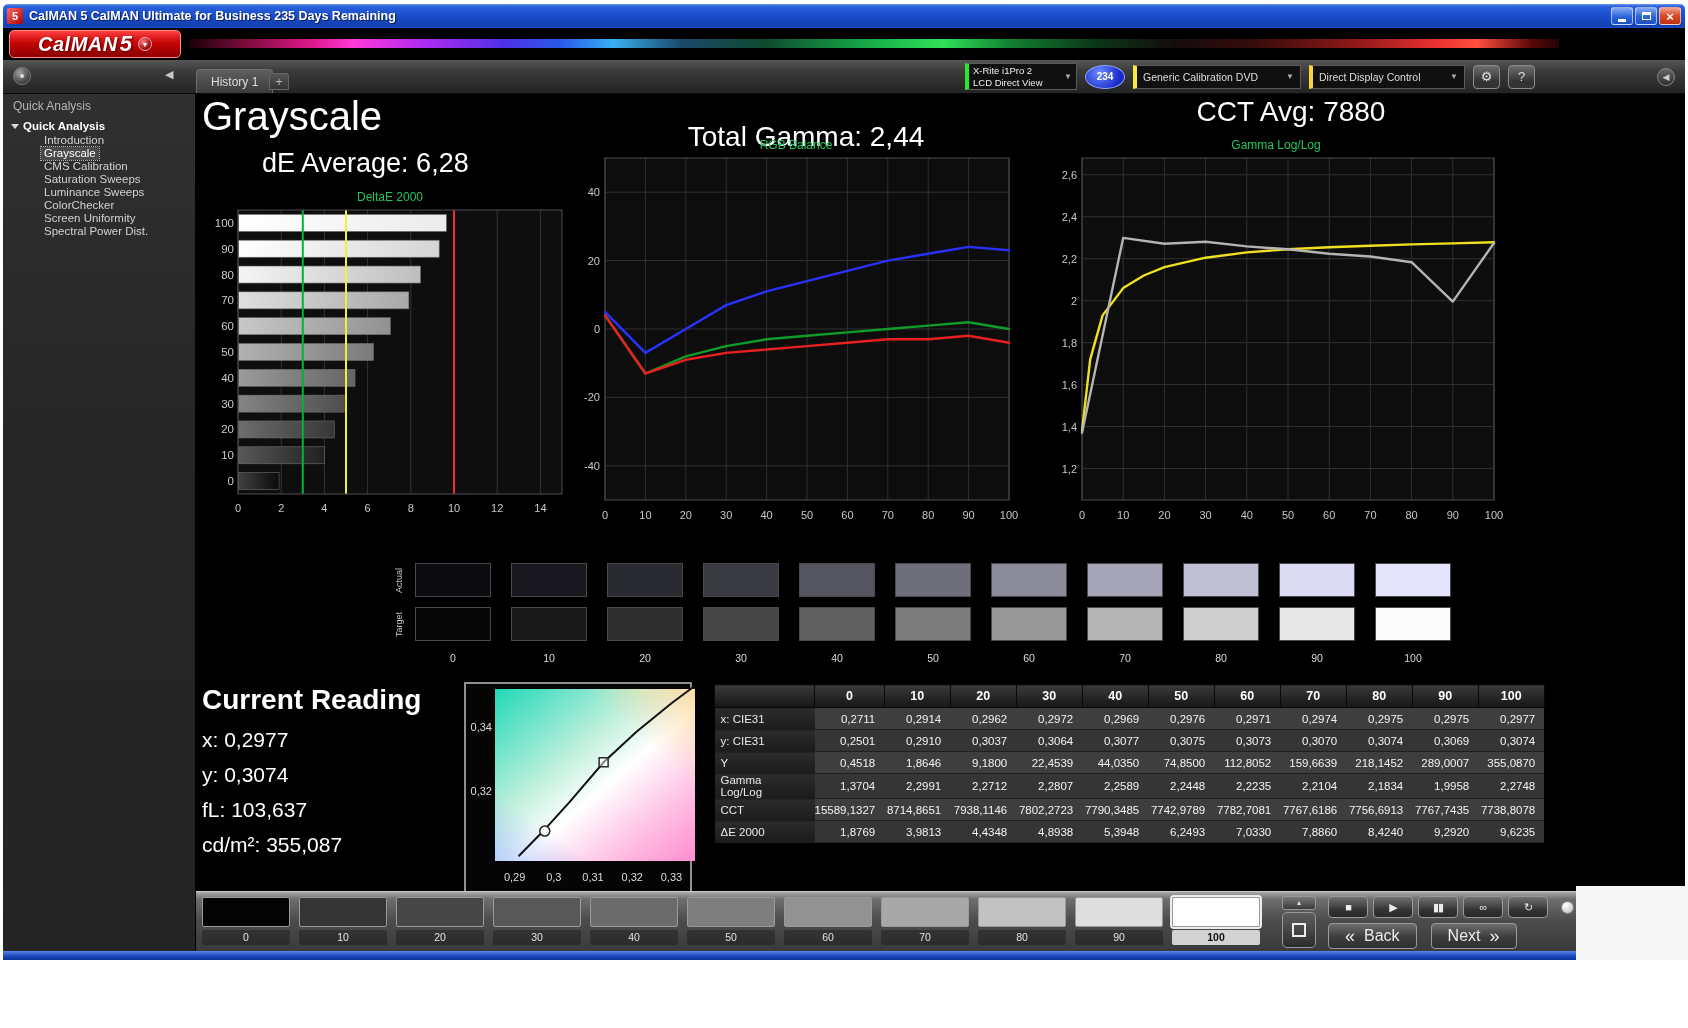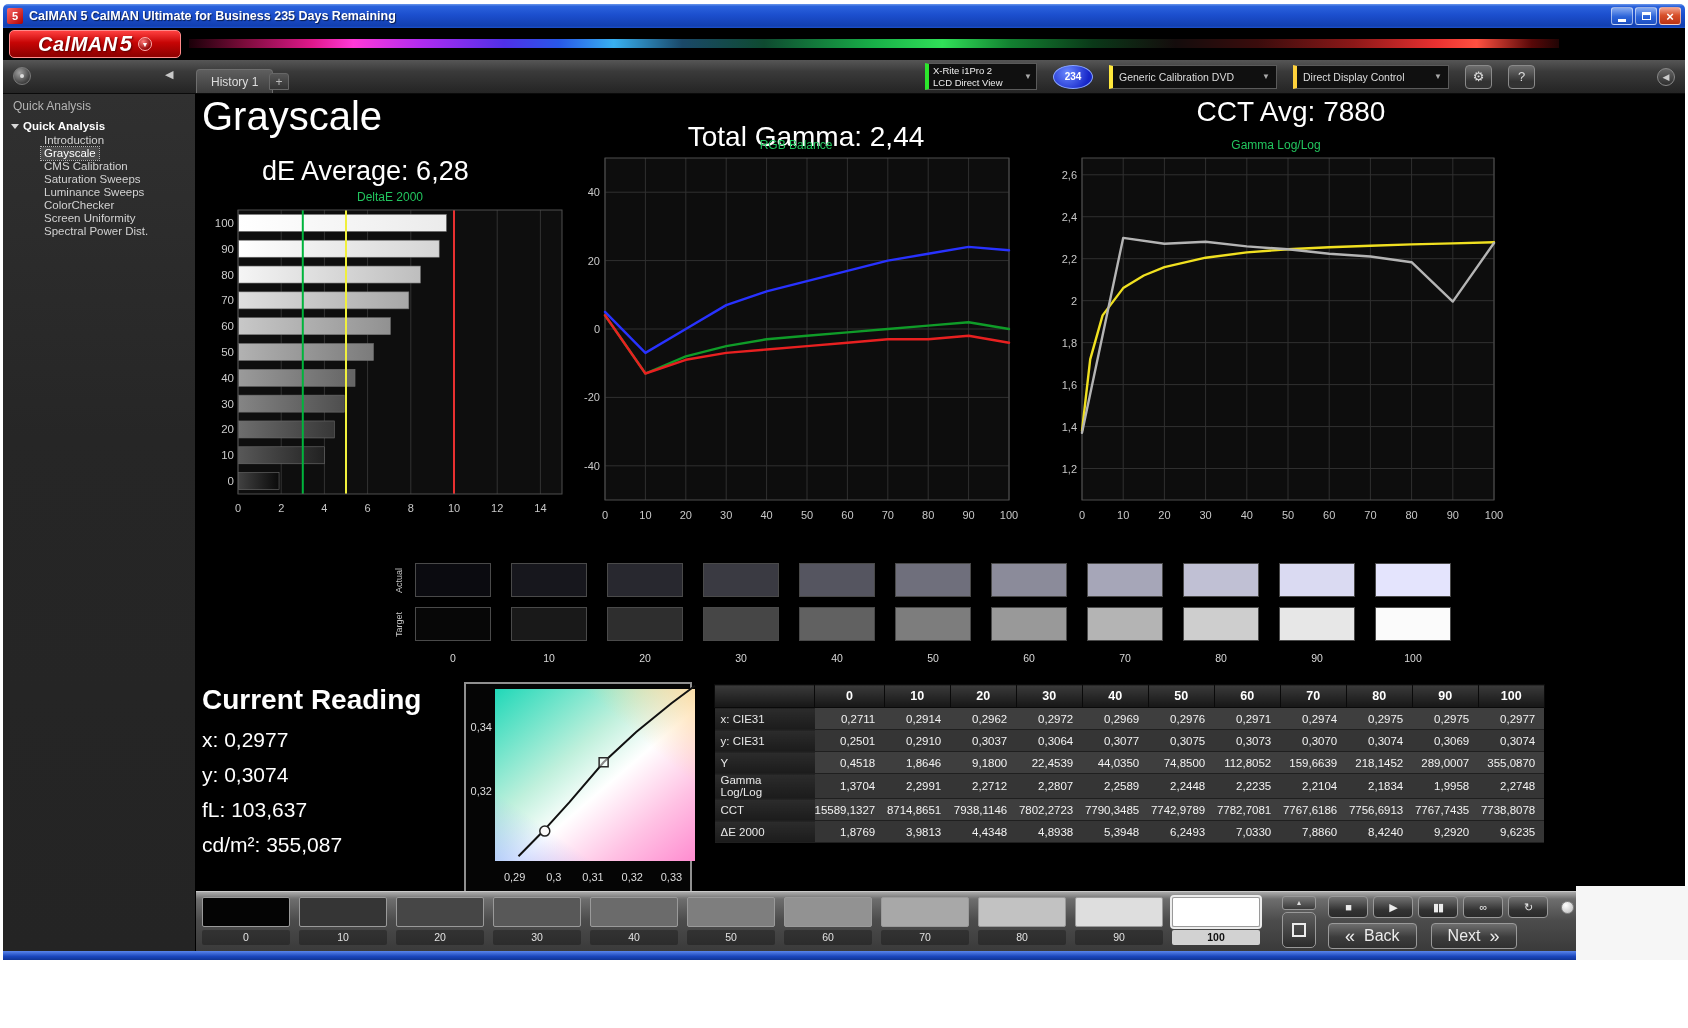--- a/index.html
+++ b/index.html
@@ -38,21 +38,21 @@
     background:linear-gradient(180deg,#565656 0%,#3a3a3a 35%,#242424 100%); border-bottom:1px solid #0a0a0a; }
   .tb-round { position:absolute; left:10px; top:7px; width:18px; height:18px; border-radius:50%;
     background:radial-gradient(circle at 35% 30%,#a0a0a0,#474747 65%,#202020); border:1px solid #7a7a7a; }
   .tb-round::after { content:""; position:absolute; left:6px; top:6px; width:4px; height:4px; border-radius:50%; background:#ddd; }
   .tb-collapse { position:absolute; left:162px; top:8px; color:#c8c8c8; font-size:11px; }
   .tab { position:absolute; bottom:0; height:24px; padding:0 14px;
     background:linear-gradient(#5e5e5e,#3c3c3c); border:1px solid #6e6e6e; border-bottom:none;
     border-radius:4px 4px 0 0; color:#ddd; font-size:12px; display:flex; align-items:center;justify-content:center; }
   .tab-add { position:absolute; bottom:3px; left:266px; width:20px; height:17px; text-align:center; line-height:16px;
     background:linear-gradient(#565656,#333); border:1px solid #666; border-radius:3px 3px 0 0; color:#bbb; font-size:12px; }
-  .tb-right { position:absolute; right:150px; top:3px; display:flex; align-items:center; gap:16px; }
+  .tb-right { position:absolute; right:150px; top:3px; display:flex; align-items:center; gap:8px; }
   .meter-box { width:112px; height:27px; background:#101010; border:1px solid #5a5a5a; border-left:4px solid #2ce62c;
     color:#eee; font-size:9.5px; line-height:1.2; padding:1px 4px; display:flex; align-items:center; justify-content:space-between; }
   .badge { width:40px; height:24px; border-radius:50%; background:radial-gradient(circle at 35% 30%,#6a8aff,#1626c8 75%);
     border:1px solid #8aa6ff; color:#fff; font-size:10px; font-weight:bold; display:flex; align-items:center; justify-content:center; }
   .opt-box { height:24px; background:#101010; border:1px solid #5a5a5a; border-left:4px solid #ffe83c;
     color:#ddd; font-size:10.5px; padding:0 6px; display:flex; align-items:center; justify-content:space-between; }
   .caret { color:#aaa; font-size:8px; margin-left:6px; }
   .tb-btn { width:27px; height:24px; border-radius:4px; background:linear-gradient(#6e6e6e,#333 70%);
     border:1px solid #8a8a8a; color:#ddd; font-size:13px; display:flex; align-items:center; justify-content:center; }
   .tb-arrow { position:absolute; right:10px; top:8px; width:18px; height:18px; border-radius:50%;
@@ -65,21 +65,21 @@
   .sidebar-header { color:#b4b4b4; font-size:12px; padding:5px 0 6px 10px; }
   .tree-root { position:relative; color:#fff; font-size:11.5px; font-weight:bold; padding:1px 4px 2px 20px; }
   .tree-arrow { position:absolute; left:8px; top:5px; width:0; height:0;
     border-left:4px solid transparent; border-right:4px solid transparent; border-top:5px solid #d8d8d8; }
   .tree-item { color:#d2d2d2; font-size:11.5px; margin-left:38px; padding:0 3px; height:13px; line-height:13px; width:max-content; cursor:default; }
   .tree-item.selected { background:#4a4a4a; outline:1px dotted #b4b4b4; color:#fff; }
 
   
   .main { position:absolute; left:196px; top:94px; right:3px; height:857px; background:#000; color:#fff; overflow:hidden; }
   .h-grayscale { position:absolute; left:6px; top:0; font-size:40px; font-weight:400; }
-  .h-deavg { position:absolute; left:66px; top:54px; font-size:27px; font-weight:400;margin-top:8px; }
+  .h-deavg { position:absolute; left:66px; top:54px; font-size:27px; font-weight:400; }
   .h-totalgamma { position:absolute; left:360px; top:2px; width:500px; text-align:center; font-size:28px; font-weight:400;margin-top:25px; }
   .h-cct { position:absolute; left:845px; top:2px; width:500px; text-align:center; font-size:28px; font-weight:400; }
   .chart-wrap { position:absolute; }
   .chart-title { text-align:center; color:#22c55e; font-size:12px; height:16px; }
   #deltae-wrap { left:12px; top:96px; width:364px; }
   #rgb-wrap { left:375px; top:44px; width:450px; }
   #gamma-wrap { left:850px; top:44px; width:460px; }
 
   
   .swatch-rowlabel { position:absolute; left:198px; width:14px; height:34px; color:#c8c8c8; font-size:9px;

